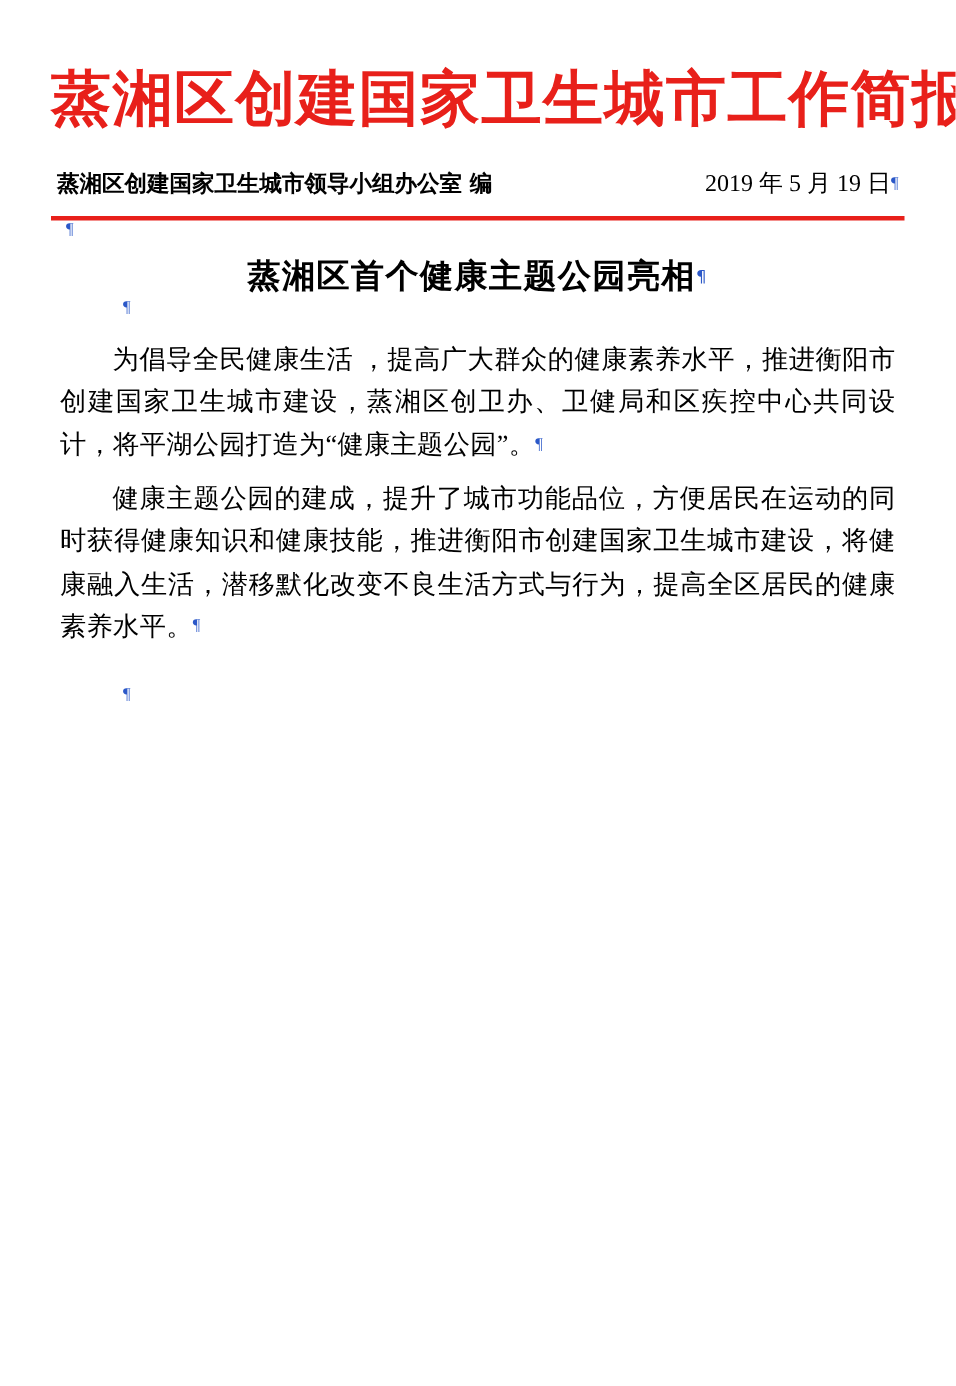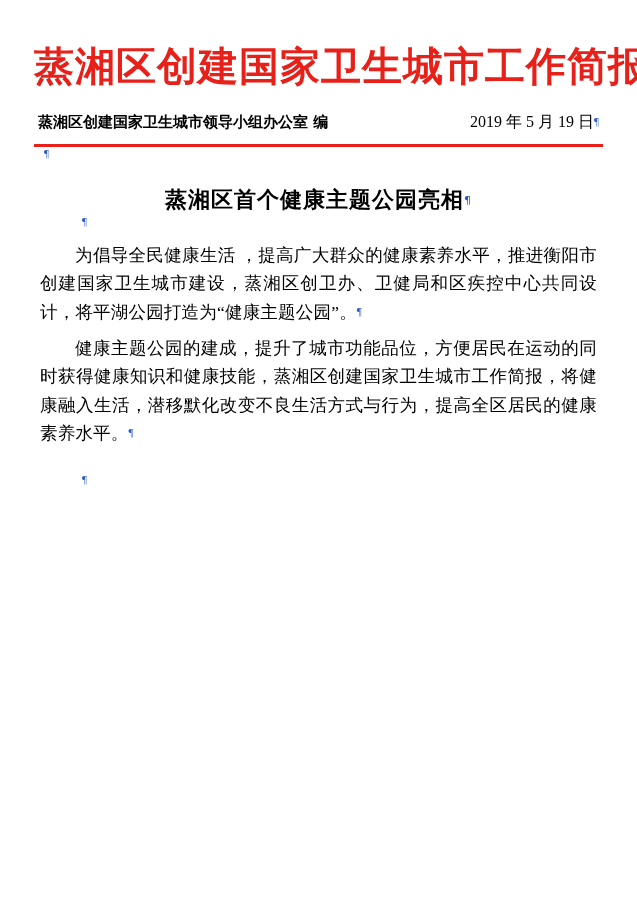--- a/index.html
+++ b/index.html
@@ -89,21 +89,21 @@
   }
   .pilcrow-line.indent {
     padding-left: 42px;
   }
 
   .article-title {
     text-align: center;
     font-family: "DejaVu Sans", "Liberation Sans", sans-serif;
     font-weight: bold;
     font-size: 22px;
-    margin-top: 20px;
+    margin-top: 4px;
     letter-spacing: 1px;
   }
   .article-title .mark {
     font-size: 11px;
     font-weight: normal;
     vertical-align: 3px;
     color: #2b58c8;
   }
 
   p.para {
@@ -151,21 +151,21 @@
       <span>蒸湘区首个健康主题公园亮相</span><span class="mark">¶</span>
     </div>
 
     <div class="pilcrow-line indent">
       <span>¶</span>
     </div>
 
     <p class="para"><span>为倡导全民健康生活 ，提高广大群众的健康素养水平，推进衡阳市创建国家卫生城市建设，蒸湘区创卫办、卫健局和区疾控中心共同设计，将平湖公园打造为“健康主题公园”。</span><span class="mark">¶</span></p>
 
 
-    <p class="para"><span>健康主题公园的建成，提升了城市功能品位，方便居民在运动的同时获得健康知识和健康技能，蒸湘区创建国家卫生城市工作简报，将健康融入生活，潜移默化改变不良生活方式与行为，提高全区居民的健康素养水平。</span><span class="mark">¶</span></p>
+    <p class="para"><span>健康主题公园的建成，提升了城市功能品位，方便居民在运动的同时获得健康知识和健康技能，推进衡阳市创建国家卫生城市建设，将健康融入生活，潜移默化改变不良生活方式与行为，提高全区居民的健康素养水平。</span><span class="mark">¶</span></p>
 
     <div style="height:26px"></div>
 
     <div class="pilcrow-line indent">
       <span>¶</span>
     </div>
 
   </div>
 </div>
 

